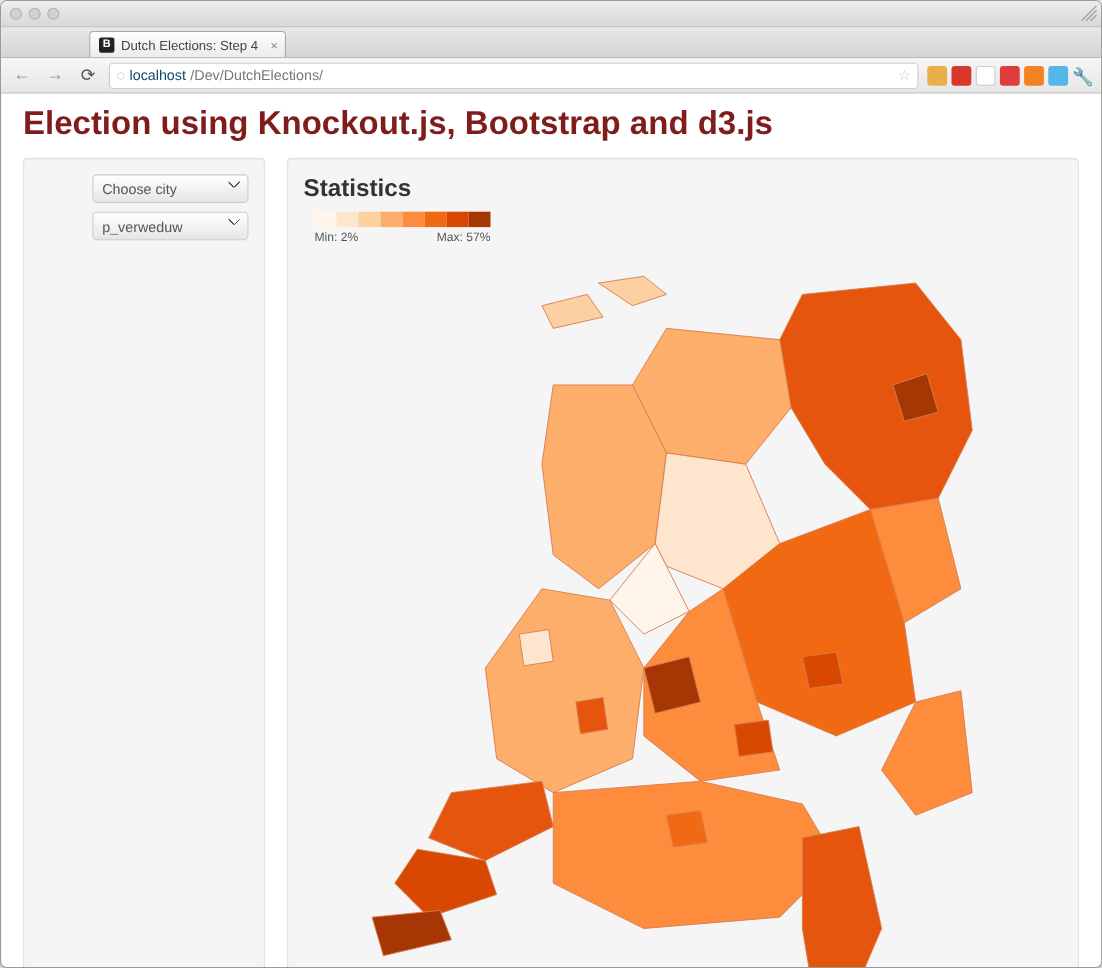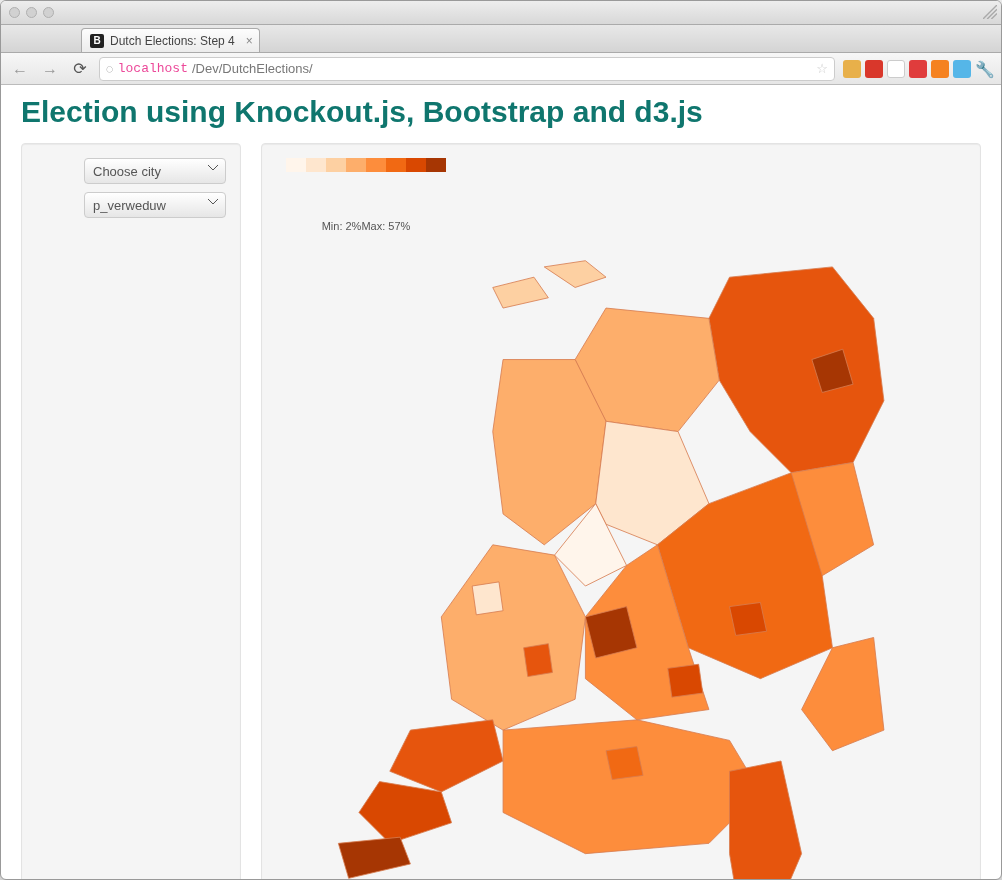--- a/index.html
+++ b/index.html
@@ -78,38 +78,38 @@
   .reload { color:#555; }
   .omnibox {
     flex:1; height:24px;
     background:#fff; border:1px solid #ccc;
     border-radius:4px;
     display:flex; align-items:center;
     padding:0 6px; font-size:13px; color:#777;
     gap:4px;
   }
   .omnibox .globe { color:#888; }
-  .omnibox .host { color:#ec4899;font-family:Liberation Mono, monospace; }
+  .omnibox .host { color:#0c4a6e; }
   .ext-icons { display:flex; gap:4px; }
   .ext-icons span {
     width:18px;height:18px;border-radius:3px;display:inline-block;
   }
   .content-wrap {
     position:absolute; top:84px; left:0; right:0; bottom:0;
     overflow:auto;
     padding: 4px 20px 20px 20px;
   }
   .content-wrap::-webkit-scrollbar { width:14px; }
   .content-wrap::-webkit-scrollbar-track { background:#f0f0f0; }
   .content-wrap::-webkit-scrollbar-thumb { background:#c0c0c0; border-radius:7px; border:3px solid #f0f0f0; }
 
   h1.page-title {
     font-size: 30px;
     font-weight: 600;
-    color:#0f766e;
+    color:#7f1d1d;
     margin: 6px 0 14px 0;
   }
   .row { display:flex; gap:20px; }
   .well {
     background:#f5f5f5;
     border:1px solid #e3e3e3;
     border-radius:4px;
     padding:14px;
     box-shadow: inset 0 1px 1px rgba(0,0,0,.05);
   }
@@ -139,21 +139,21 @@
     pointer-events:none;
   }
   .main { flex:1; min-height:760px; }
   h2.stats-title {
     font-size:22px; font-weight:700; color:#333;
     margin-bottom:8px;
   }
   .legend { display:flex; flex-direction:column; gap:4px; margin-left:10px; }
   .swatches { display:flex; }
   .swatches span { width:20px; height:14px; display:inline-block; }
-  .legend-labels { display:flex; justify-content:center; width:160px; font-size:11px; color:#555;margin-top:44px; }
+  .legend-labels { display:flex; justify-content:space-between; width:160px; font-size:11px; color:#555; }
 
   .map-holder { margin-top:4px; }
   svg.map { width:660px; height:700px; display:block; }
   svg.map path { stroke:#d77c50; stroke-width:0.4; }
   .resize-handle {
     position:absolute; right:4px; top:4px; width:14px; height:14px;
     color:#888;
   }
 </style>
 </head>
@@ -216,20 +216,21 @@
           </select>
         </div>
         <div class="select-wrap">
           <select class="form">
             <option>p_verweduw</option>
           </select>
         </div>
       </div>
 
       <div class="well main">
+        <h2 class="stats-title">Statistics</h2>
 
         <div class="legend">
           <div class="swatches" id="swatches">
               <span style="background: rgb(255, 245, 235);"></span>
               <span style="background: rgb(254, 230, 206);"></span>
               <span style="background: rgb(253, 208, 162);"></span>
               <span style="background: rgb(253, 174, 107);"></span>
               <span style="background: rgb(253, 141, 60);"></span>
               <span style="background: rgb(241, 105, 19);"></span>
               <span style="background: rgb(217, 72, 1);"></span>

